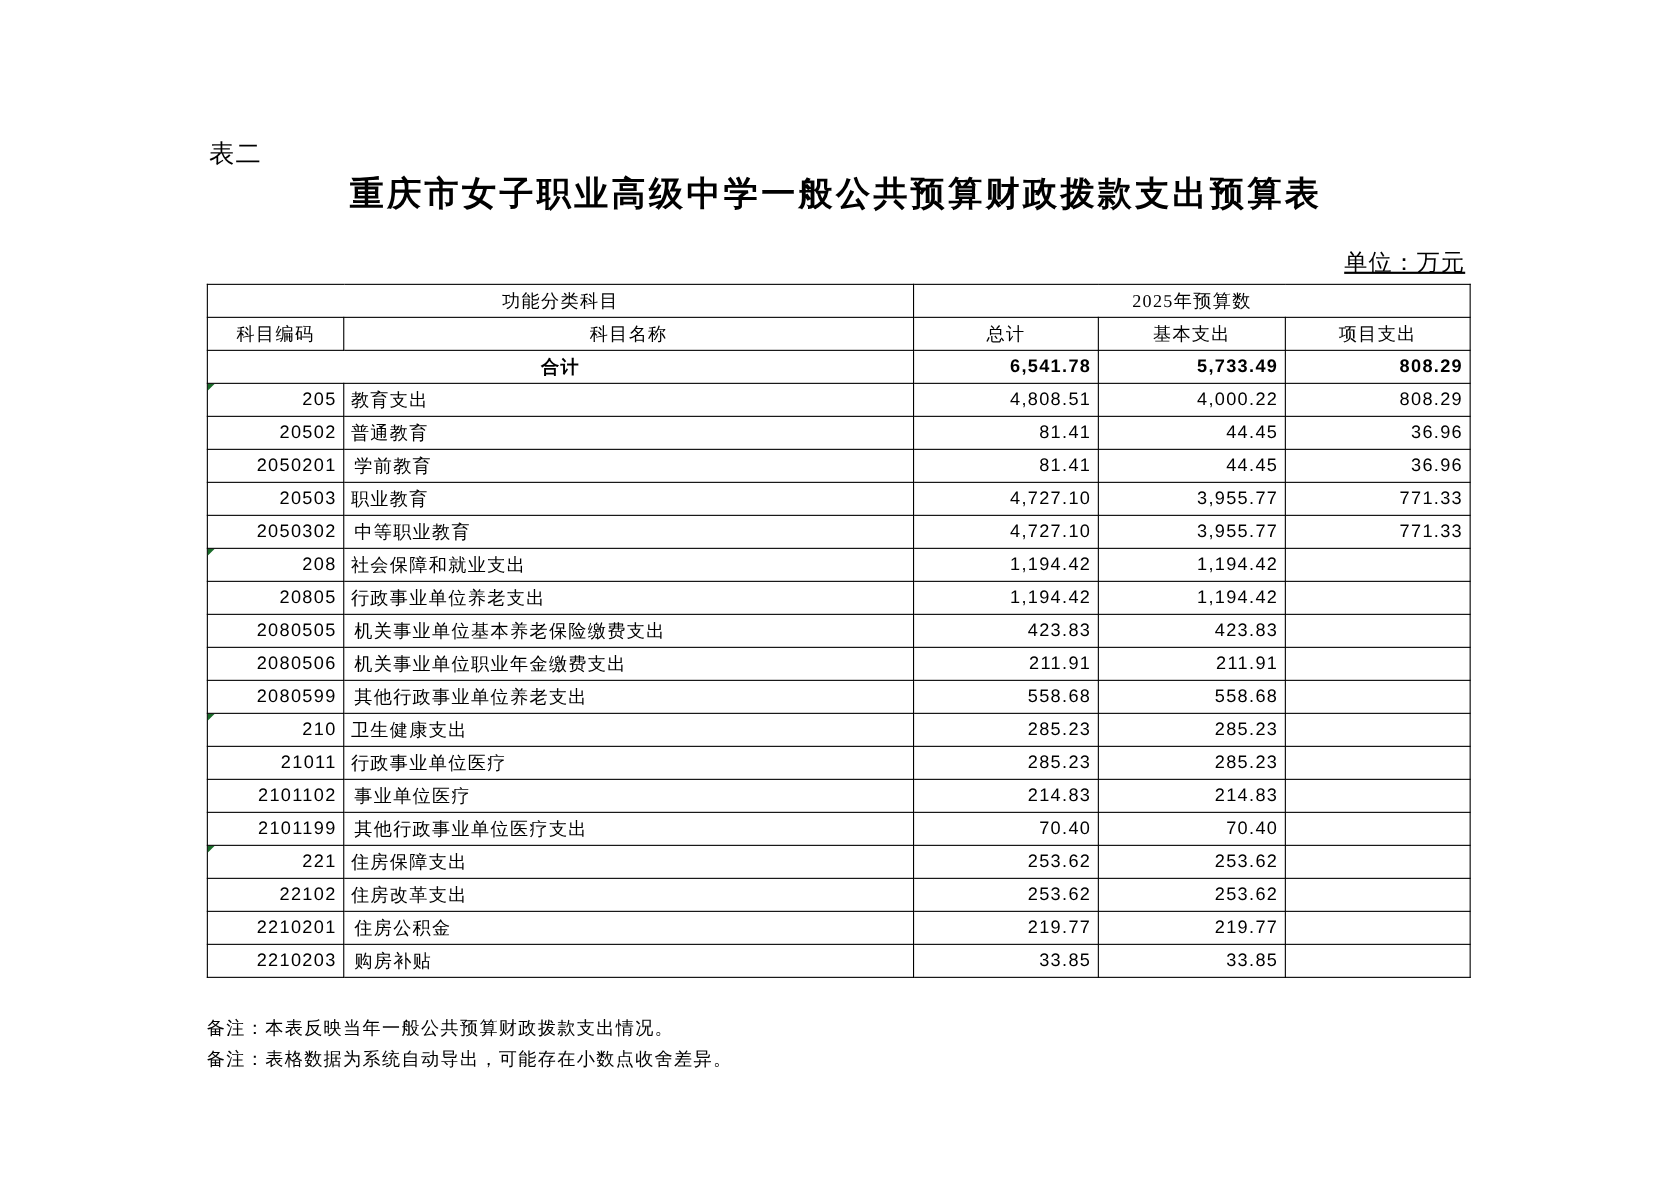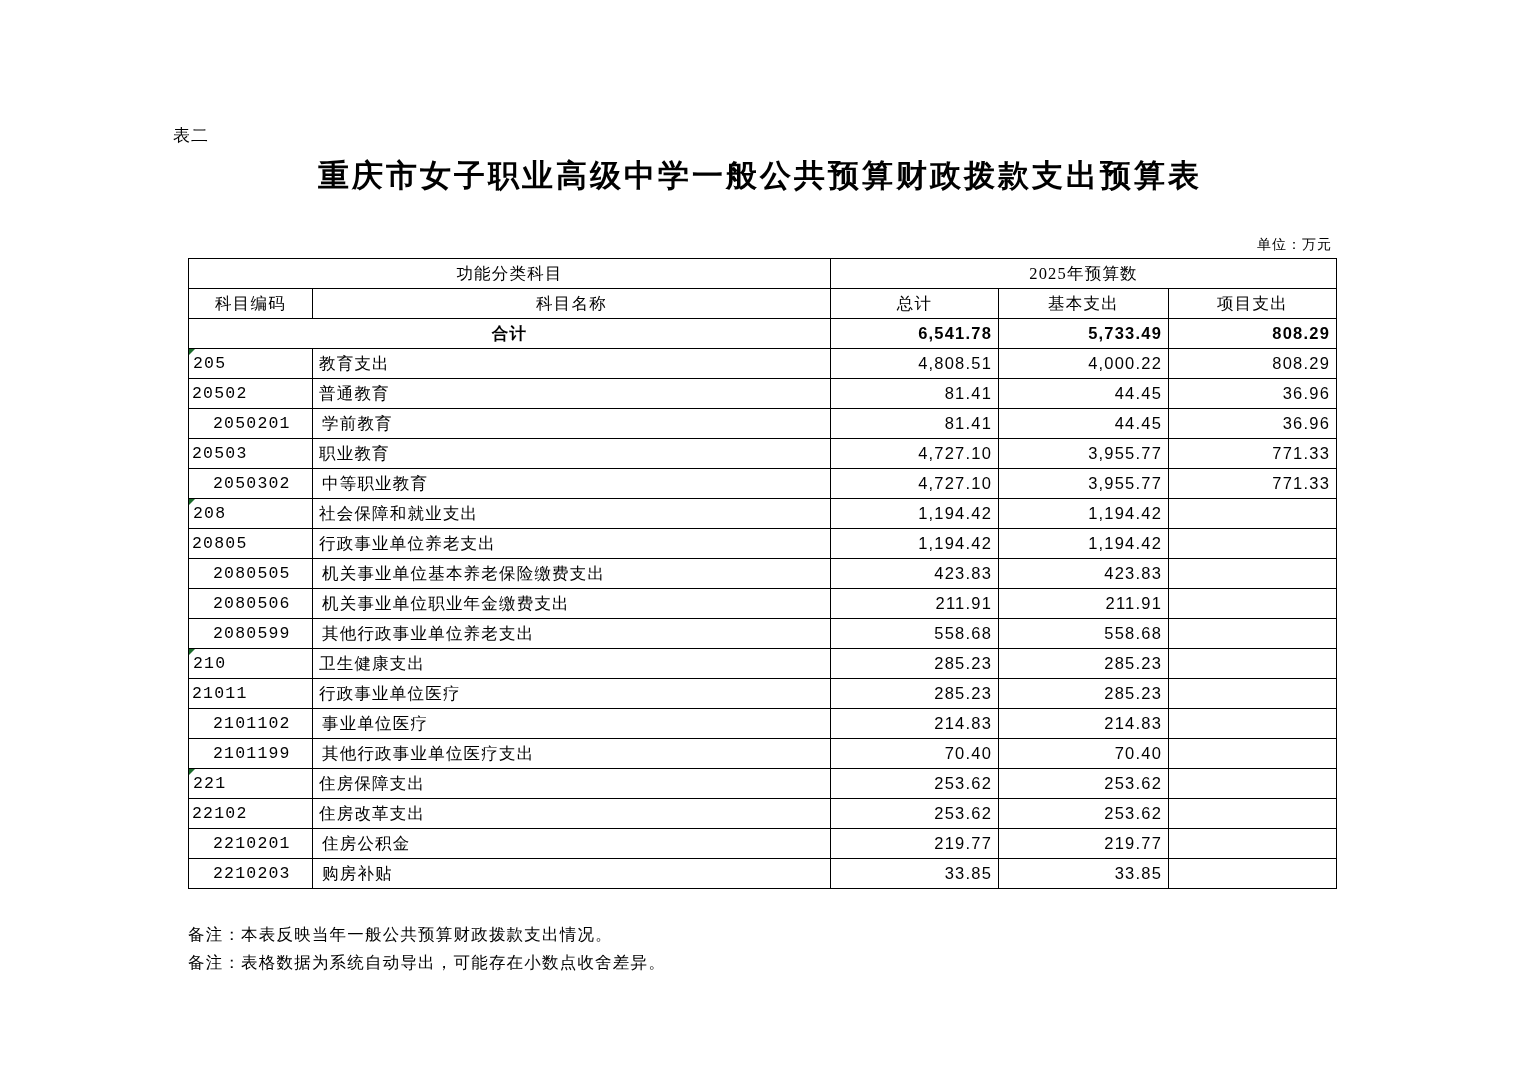--- a/index.html
+++ b/index.html
@@ -16,41 +16,42 @@
     overflow: hidden;
   }
   .page {
     position: absolute;
     left: 0; top: 0;
     width: 1520px;
     height: 1074px;
   }
   .label-top {
     position: absolute;
-    left: 173px;
+    left: 190px;
     top: 124px;
-    font-size: 17px;
+    font-size: 23px;
     letter-spacing: 1px;
   }
   .doc-title {
     position: absolute;
     left: 0;
     top: 155px;
     width: 1520px;
     text-align: center;
     font-size: 31px;
     font-weight: bold;
     letter-spacing: 3px;
   }
   .unit-line {
     position: absolute;
     right: 188px;
-    top: 236px;
-    font-size: 14px;
+    top: 224px;
+    font-size: 21px;
     letter-spacing: 1px;
+    text-decoration: underline;
   }
   table.budget {
     position: absolute;
     left: 188px;
     top: 258px;
     width: 1148px;
     border-collapse: collapse;
     table-layout: fixed;
   }
   table.budget td {
@@ -75,24 +76,24 @@
   .col-proj  { width: 168px; }
 
   .num {
     text-align: right;
     font-family: "Liberation Sans", sans-serif;
     font-size: 16px;
     letter-spacing: 0.3px;
     padding-right: 8px;
   }
   .code {
-    font-family: Liberation Mono, monospace;
+    font-family: Liberation Sans, sans-serif;
     font-size: 15.5px;
     letter-spacing: 0.4px;
-    text-align: left;
+    text-align: right;
     padding-left: 4px;
   }
   .code.lvl1 { padding-left: 4px; }
   .code.lvl2 { padding-left: 3px; margin-top: 17px; }
   .code.lvl3 { padding-left: 24px; }
   .nm { text-align: left; }
   .nm.lvl0 { padding-left: 6px; margin-top: 13px; }
   .nm.lvl1 { }
   .nm.lvl2 { padding-left: 9px; }
   .total-row td {

